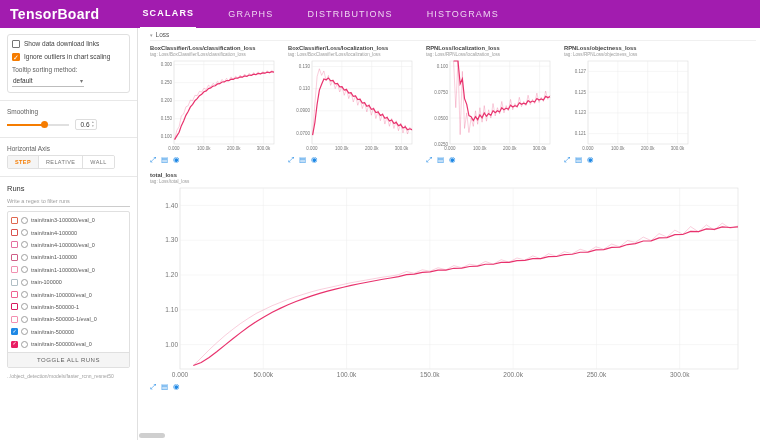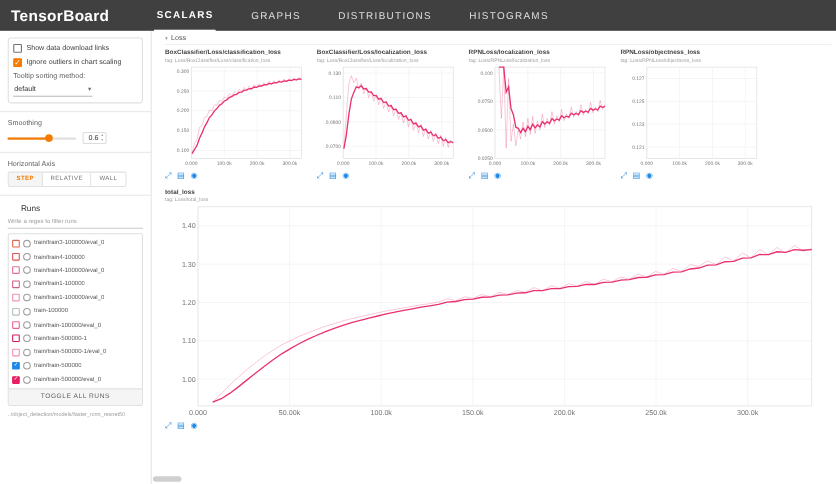--- a/index.html
+++ b/index.html
@@ -1,19 +1,19 @@
 <!DOCTYPE html>
 <html><head>
 <meta charset="utf-8">
 <style>
   * { box-sizing: border-box; margin: 0; padding: 0; }
   html,body { width:760px; height:440px; overflow:hidden; font-family:"Liberation Sans",sans-serif; background:#fff; position:relative; }
 
   
-  .header { position:absolute; top:0; left:0; right:0; height:28px; background:#404040; display:flex; align-items:center; color:#fff; z-index:5; }
+  .header { position:absolute; top:0; left:0; right:0; height:28px; background:#a21caf; display:flex; align-items:center; color:#fff; z-index:5; }
   .app-title { font-size:14px; font-weight:700; margin-left:10px; letter-spacing:.3px; }
   .tabs { display:flex; gap:30px; margin-left:41px; height:100%; align-items:center; }
   .tab { font-size:9px; letter-spacing:1.2px; color:rgba(255,255,255,.82); cursor:pointer; padding:0 2px; line-height:28px; }
   .tab.active { color:#fff; font-weight:700; border-bottom:2px solid #fff; }
 
   
   .sidebar { position:absolute; top:28px; left:0; width:138px; bottom:0; background:#fff; border-right:1px solid #e0e0e0; padding:6px 7px; font-size:6.5px; color:#424242; }
   .boxed { border:1px solid #e0e0e0; border-radius:3px; padding:5px 4px; }
   .chk-row { display:flex; align-items:flex-start; gap:4px; margin-bottom:5px; cursor:pointer; }
   .chk { width:8px; height:8px; border:1px solid #757575; border-radius:1px; flex:0 0 auto; font-size:7px; line-height:8px; text-align:center; color:#fff; }
@@ -26,21 +26,21 @@
   .slider { width:62px; height:2px; background:#e0e0e0; position:relative; cursor:pointer; }
   .slider-fill { width:60%; height:2px; background:#f57c00; }
   .slider-thumb { position:absolute; left:calc(60% - 3.5px); top:-2.5px; width:7px; height:7px; border-radius:50%; background:#f57c00; }
   .smooth-box { display:flex; align-items:center; border:1px solid #ddd; border-radius:2px; padding:1px 2px; }
   .smooth-box input { width:14px; border:none; font-size:6.5px; color:#333; text-align:center; outline:none; font-family:inherit; }
   .stepper { display:flex; flex-direction:column; font-size:3.5px; color:#9e9e9e; line-height:3.5px; cursor:pointer; }
   .axis-buttons { display:flex; border:1px solid #e0e0e0; border-radius:2px; width:fit-content; margin-top:3px; overflow:hidden; }
   .axis-btn { padding:3px 7px; font-size:5.5px; color:#757575; border-right:1px solid #e0e0e0; letter-spacing:.4px; cursor:pointer; background:#fff; }
   .axis-btn:last-child { border-right:none; }
   .axis-btn.active { color:#f57c00; font-weight:700; background:#f5f5f5; }
-  .runs-header { font-size:7.5px; color:#333; margin:2px 12px 3px; }
+  .runs-header { font-size:7.5px; color:#333; margin:2px 0 3px; }
   .filter-input { border:none; border-bottom:1px solid #ccc; width:100%; font-size:5.5px; padding:2px 0; color:#333; outline:none; background:transparent; font-family:inherit; }
   .filter-input::placeholder { color:#9e9e9e; }
   .runs-box { border:1px solid #e0e0e0; border-radius:2px; margin-top:4px; overflow:hidden; }
   .run-list { padding:2px 3px; }
   .run-row { display:flex; align-items:center; gap:3px; height:12.4px; cursor:pointer; }
   .run-chk { width:7px; height:7px; border-radius:1px; border:1px solid currentColor; flex:0 0 auto; font-size:5.5px; line-height:7px; text-align:center; }
   .run-chk.checked { background:currentColor; }
   .run-chk.checked .tick { color:#fff; font-size:5px; position:relative; top:-1.2px; }
   .run-iso { width:7px; height:7px; border-radius:50%; border:1px solid #9e9e9e; flex:0 0 auto; }
   .run-label { font-size:5.5px; color:#555; white-space:nowrap; overflow:hidden; }

